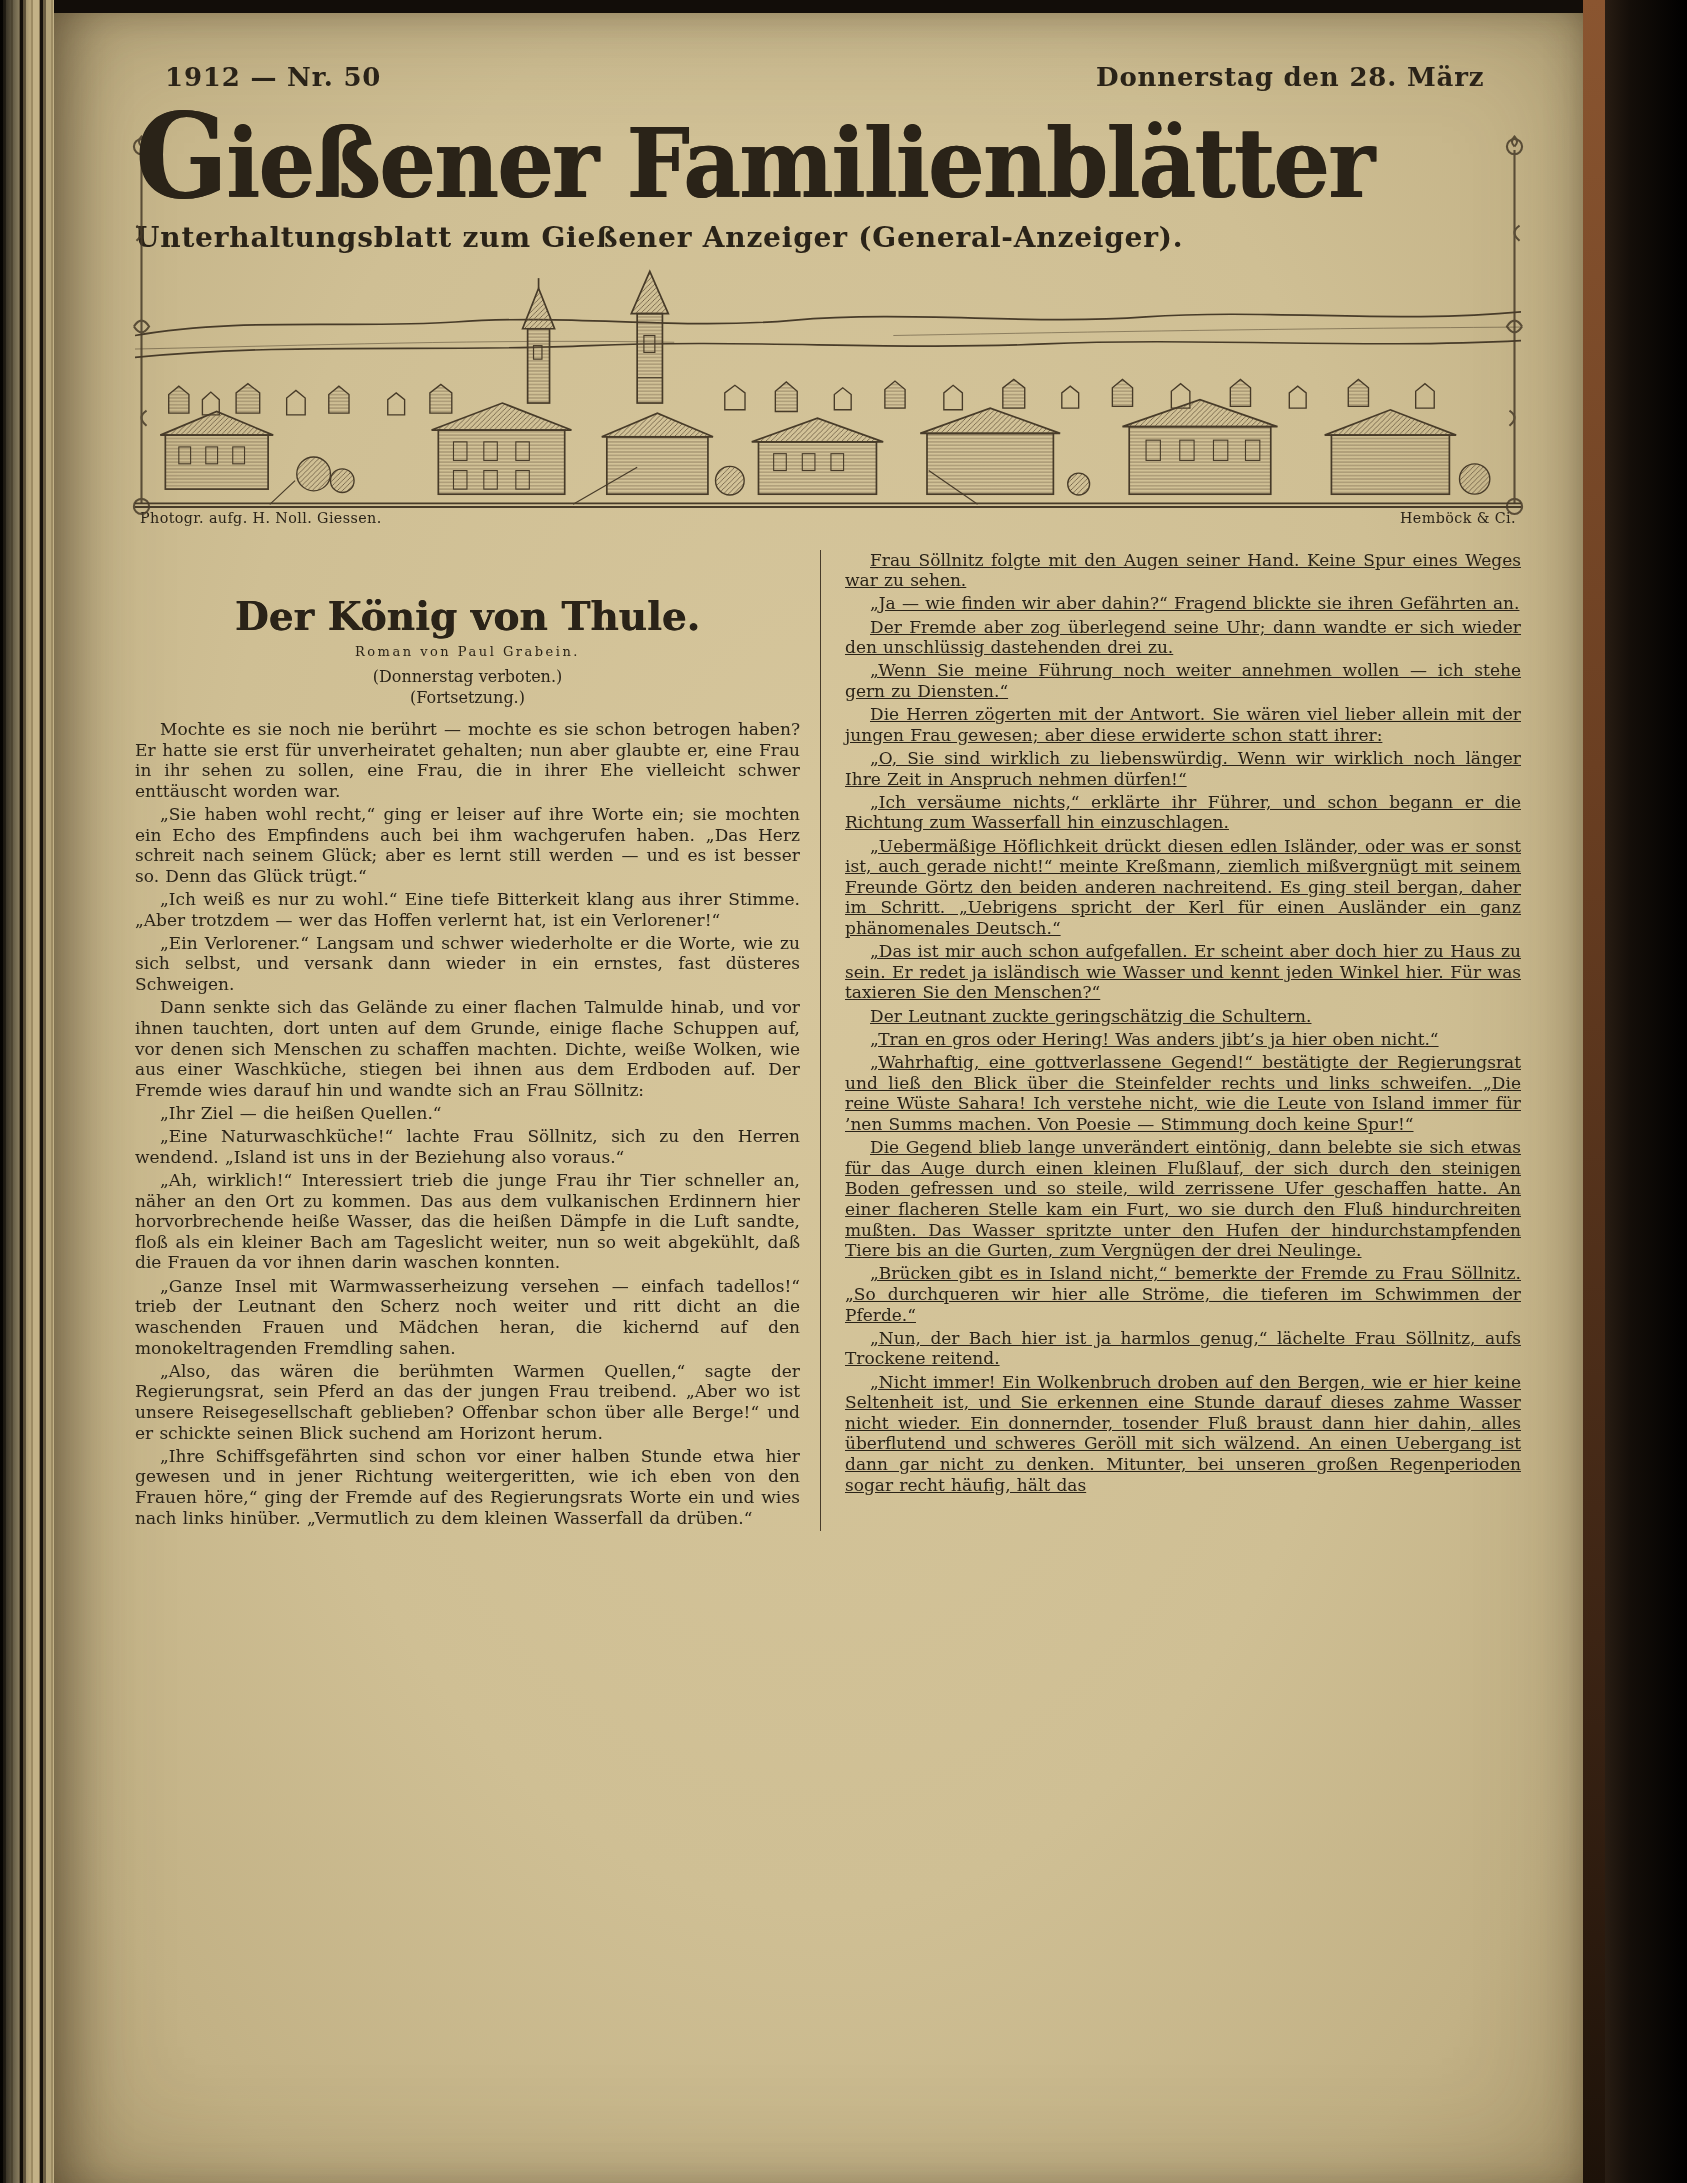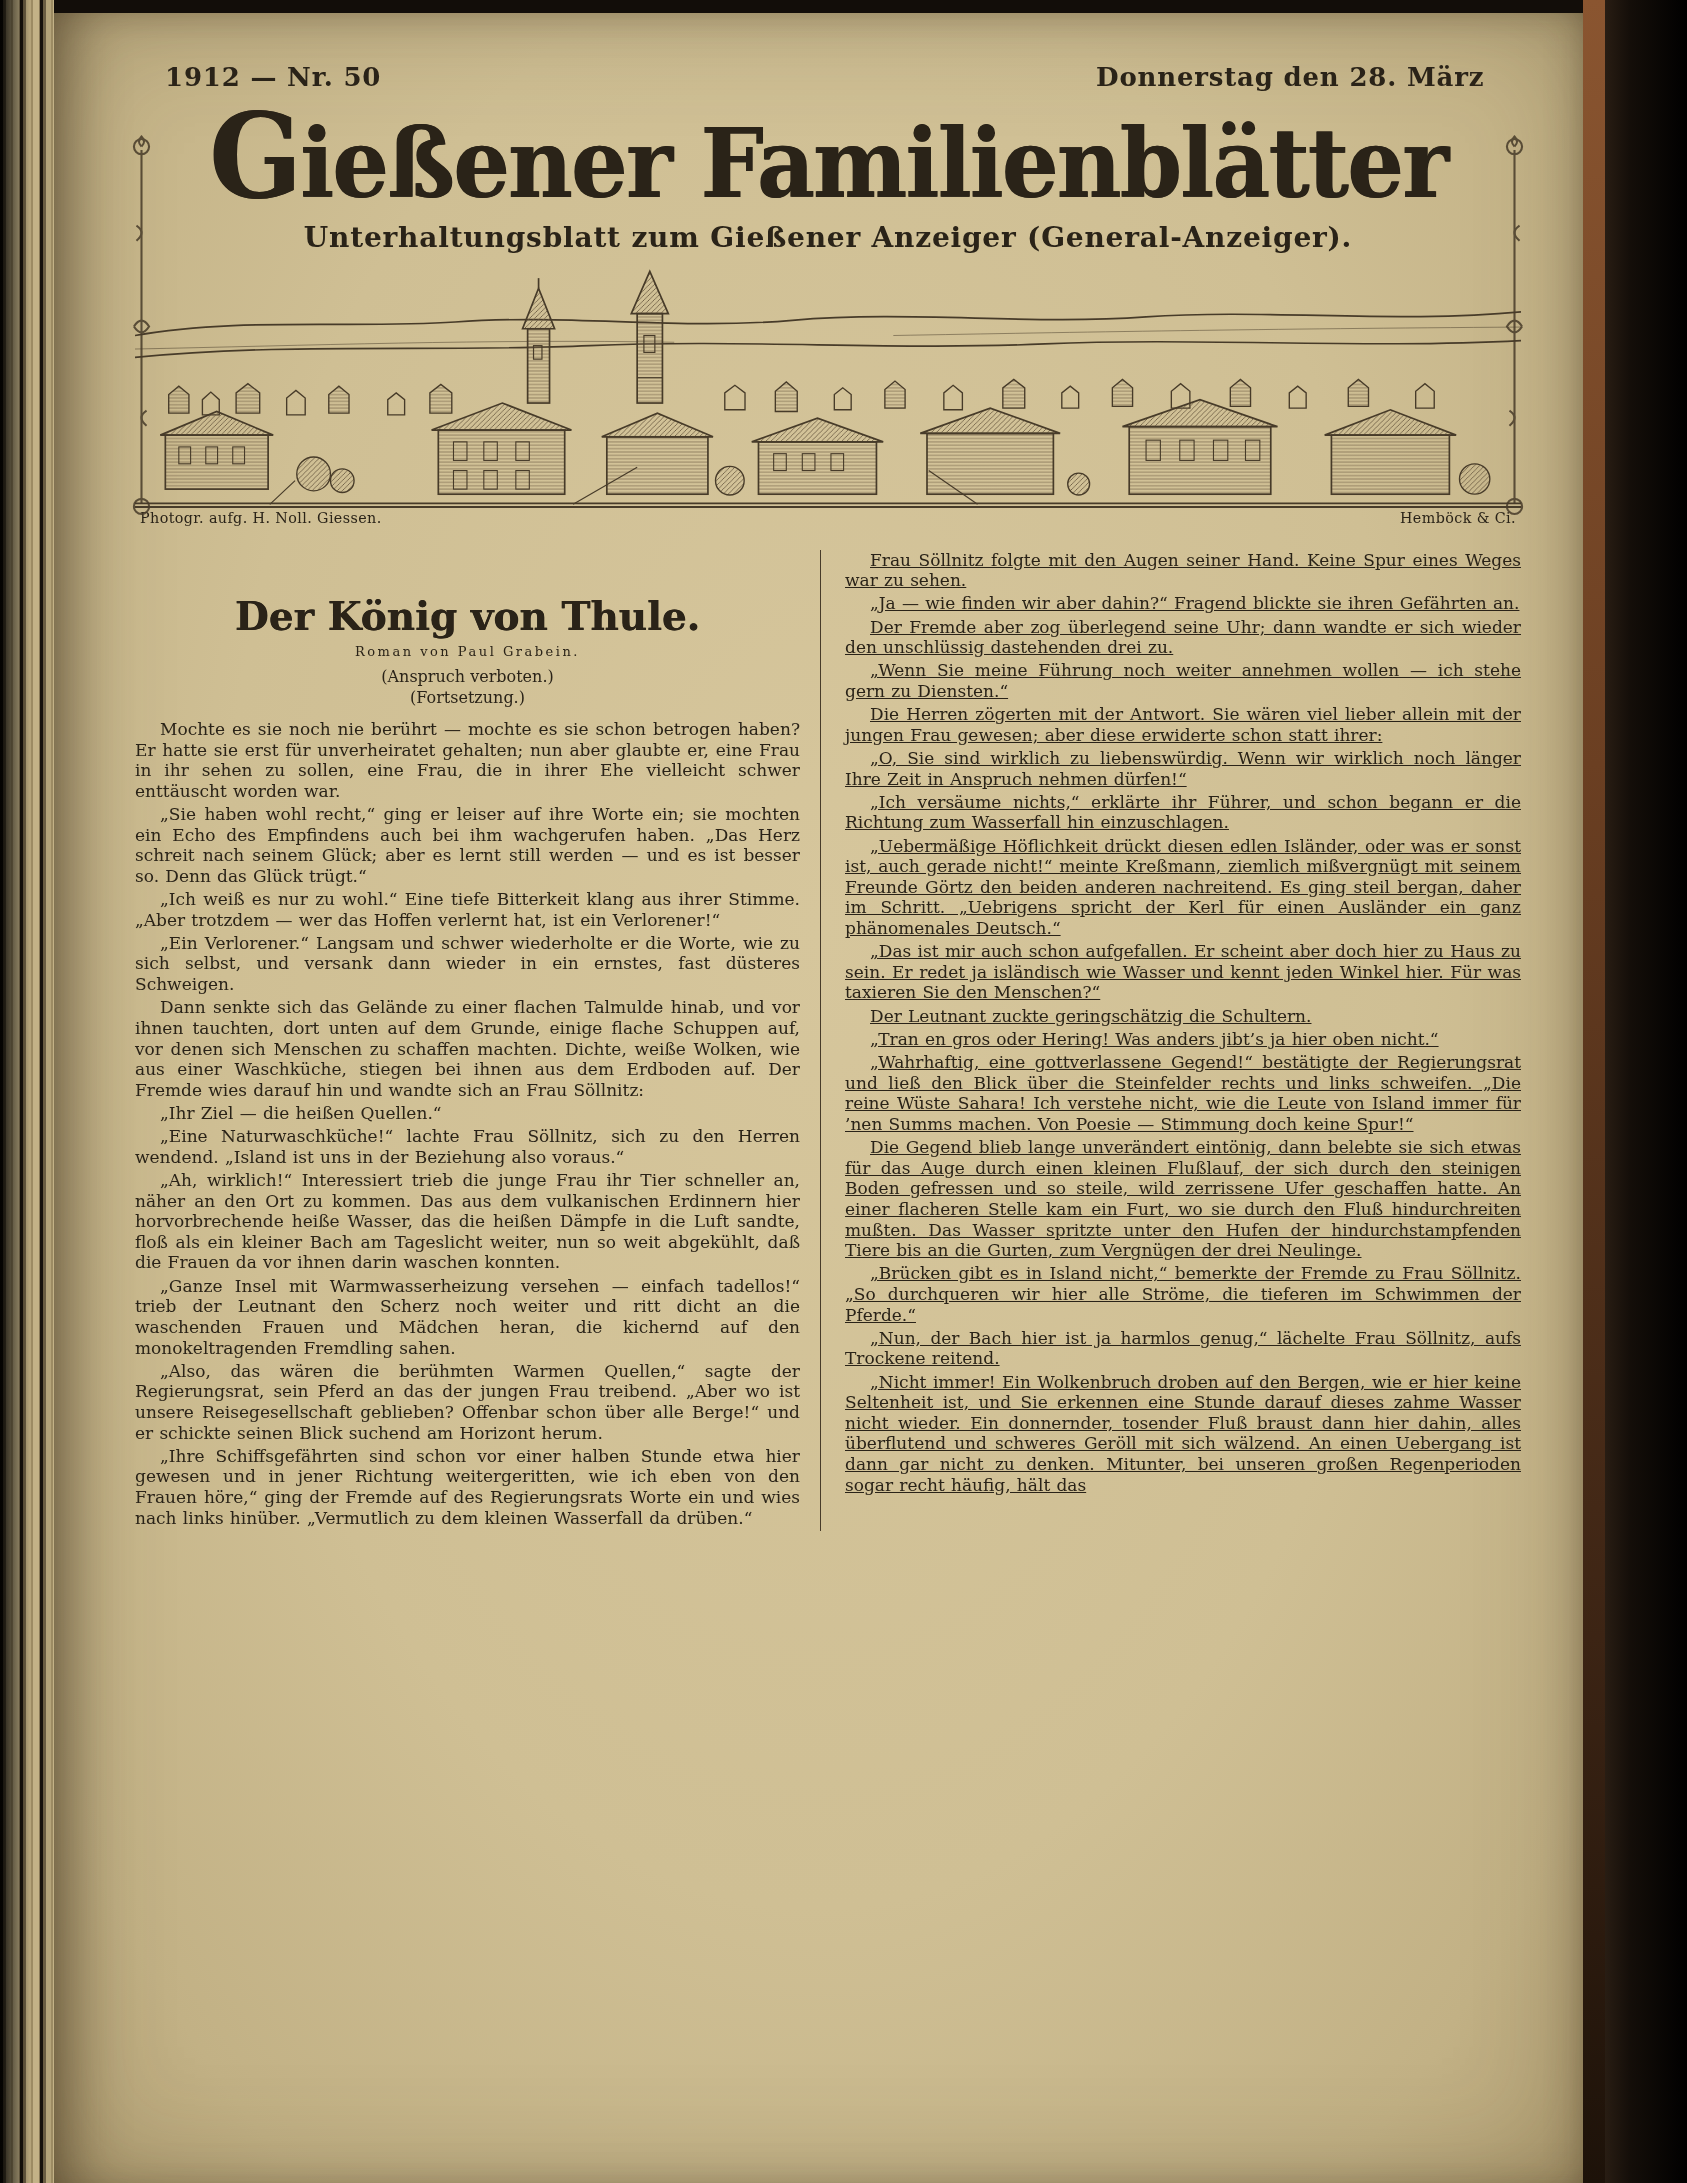--- a/index.html
+++ b/index.html
@@ -41,21 +41,21 @@
 
   
   .header-row{
     display:flex;justify-content:space-between;align-items:baseline;
     font-size:26px;font-weight:bold;letter-spacing:0.8px;
     padding:0 11.8px 5px 30px;
   }
   .header-row .right{padding-right:25px;}
 
   
-  .masthead{text-align:center;position:relative;}
+  .masthead{text-align:left;position:relative;}
   .masthead h1{
     margin:1.7px 0 0 0;
     font-size:89px;line-height:1.05;font-weight:bold;
     letter-spacing:-1.7px;
     text-shadow:0.8px 0 0 currentColor;
     transform:scaleY(1.08);
   }
   .masthead h1::first-letter{font-size:1.22em;}
   .masthead .subtitle{
     margin-top:8.4px;
@@ -249,21 +249,21 @@
 
     <div class="caption-row">
       <span>Photogr. aufg. H. Noll. Giessen.</span>
       <span>Hemböck &amp; Ci.</span>
     </div>
 
     <div class="article">
       <div class="col left">
         <h2>Der König von Thule.</h2>
         <div class="byline">Roman von Paul Grabein.</div>
-        <div class="note">(Anspruch verboten.)</div>
+        <div class="note">(Donnerstag verboten.)</div>
         <div class="note last">(Fortsetzung.)</div>
         <div>
             <p>Mochte es sie noch nie berührt — mochte es sie schon betrogen haben? Er hatte sie erst für unverheiratet gehalten; nun aber glaubte er, eine Frau in ihr sehen zu sollen, eine Frau, die in ihrer Ehe vielleicht schwer enttäuscht worden war.</p>
             <p>„Sie haben wohl recht,“ ging er leiser auf ihre Worte ein; sie mochten ein Echo des Empfindens auch bei ihm wachgerufen haben. „Das Herz schreit nach seinem Glück; aber es lernt still werden — und es ist besser so. Denn das Glück trügt.“</p>
             <p>„Ich weiß es nur zu wohl.“ Eine tiefe Bitterkeit klang aus ihrer Stimme. „Aber trotzdem — wer das Hoffen verlernt hat, ist ein Verlorener!“</p>
             <p>„Ein Verlorener.“ Langsam und schwer wiederholte er die Worte, wie zu sich selbst, und versank dann wieder in ein ernstes, fast düsteres Schweigen.</p>
             <p>Dann senkte sich das Gelände zu einer flachen Talmulde hinab, und vor ihnen tauchten, dort unten auf dem Grunde, einige flache Schuppen auf, vor denen sich Menschen zu schaffen machten. Dichte, weiße Wolken, wie aus einer Waschküche, stiegen bei ihnen aus dem Erdboden auf. Der Fremde wies darauf hin und wandte sich an Frau Söllnitz:</p>
             <p>„Ihr Ziel — die heißen Quellen.“</p>
             <p>„Eine Naturwaschküche!“ lachte Frau Söllnitz, sich zu den Herren wendend. „Island ist uns in der Beziehung also voraus.“</p>
             <p>„Ah, wirklich!“ Interessiert trieb die junge Frau ihr Tier schneller an, näher an den Ort zu kommen. Das aus dem vulkanischen Erdinnern hier horvorbrechende heiße Wasser, das die heißen Dämpfe in die Luft sandte, floß als ein kleiner Bach am Tageslicht weiter, nun so weit abgekühlt, daß die Frauen da vor ihnen darin waschen konnten.</p>

